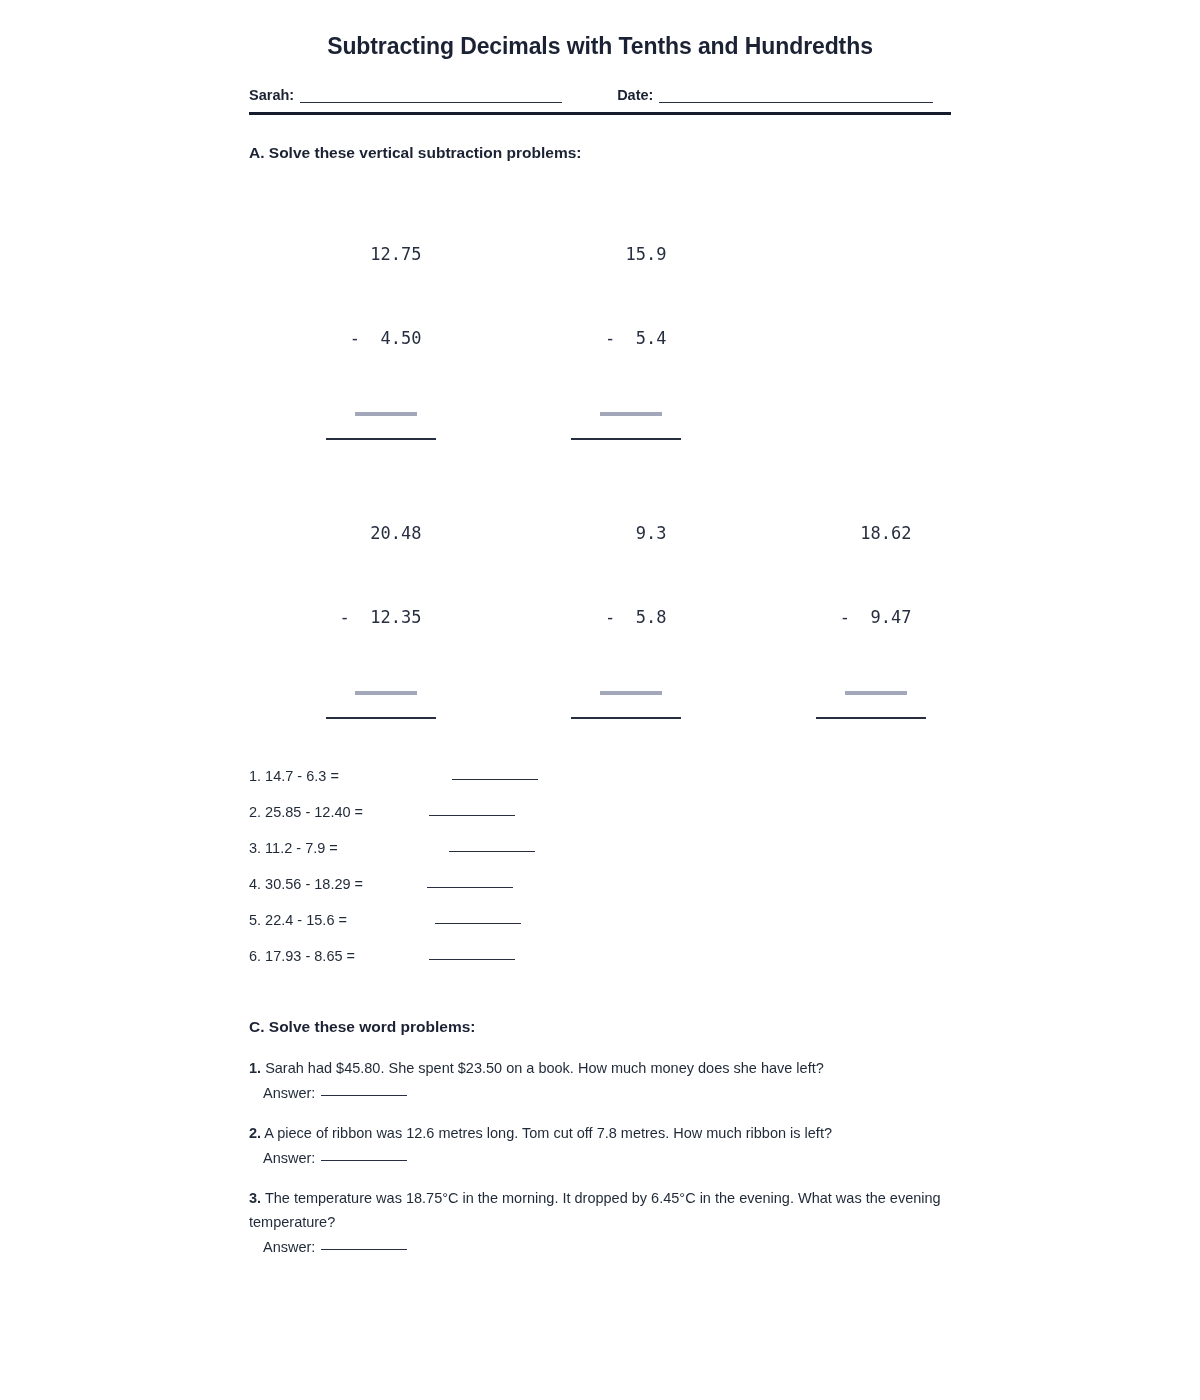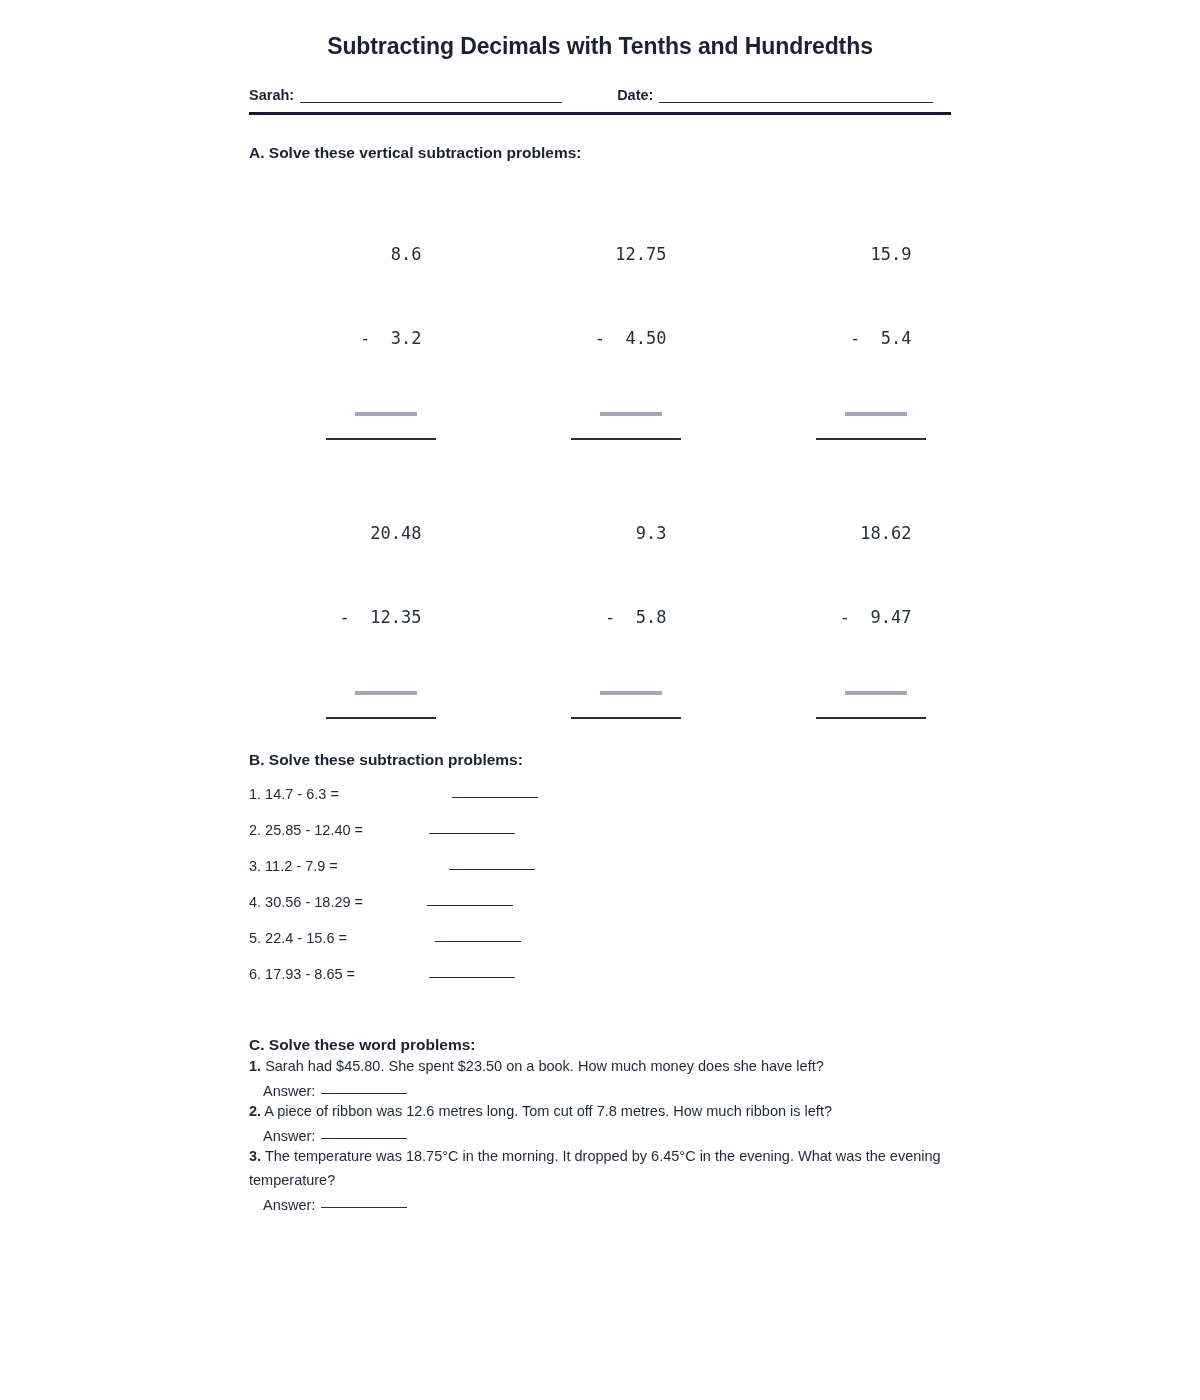--- a/index.html
+++ b/index.html
@@ -124,21 +124,21 @@
     width: 86px;
     height: 0;
     border-bottom: 1.6px solid #262e40;
     position: relative;
     top: -1px;
   }
 
   
   .sec-c-wrap { padding-top: 34px; }
   .wlist { padding-left: 249px; padding-right: 249px; }
-  .wproblem { }
+  .wproblem { margin-top: 20px; }
   .wtext {
     font-size: 14.5px;
     line-height: 24px;
     color: #1f2937;
   }
   .wnum { font-weight: bold; }
   .wanswer {
     margin-top: 5px;
     padding-left: 14px;
     font-size: 14.5px;
@@ -173,28 +173,20 @@
       <span class="field-rule date-rule"></span>
     </div>
   </div>
   <div class="header-divider"></div>
 
   <h2 class="section-heading sec-a">A. Solve these vertical subtraction problems:</h2>
 
   <div class="vertical-grid vgrid-row-1">
     <div class="vproblem">
       <div class="vnums">
-        <span class="vminuend">8.6</span>
-        <span class="vsubtrahend"><span>-</span>&nbsp;&nbsp;<span>3.2</span></span>
-      </div>
-      <div class="vrule-short"></div>
-      <div class="vanswer-blank"></div>
-    </div>
-    <div class="vproblem">
-      <div class="vnums">
         <span class="vminuend">12.75</span>
         <span class="vsubtrahend"><span>-</span>&nbsp;&nbsp;<span>4.50</span></span>
       </div>
       <div class="vrule-short"></div>
       <div class="vanswer-blank"></div>
     </div>
     <div class="vproblem">
       <div class="vnums">
         <span class="vminuend">15.9</span>
         <span class="vsubtrahend"><span>-</span>&nbsp;&nbsp;<span>5.4</span></span>
@@ -225,21 +217,20 @@
       <div class="vnums">
         <span class="vminuend">18.62</span>
         <span class="vsubtrahend"><span>-</span>&nbsp;&nbsp;<span>9.47</span></span>
       </div>
       <div class="vrule-short"></div>
       <div class="vanswer-blank"></div>
     </div>
   </div>
 
   <div class="sec-b-wrap">
-    <h2 class="section-heading sec-b">B. Solve these subtraction problems:</h2>
 
     <div class="blist">
       <div class="brow">
         <span class="bexpr">1. 14.7 - 6.3 =</span>
         <span class="bgap" style="width:113px"></span>
         <span class="banswer-blank"></span>
       </div>
       <div class="brow">
         <span class="bexpr">2. 25.85 - 12.40 =</span>
         <span class="bgap" style="width:66px"></span>

